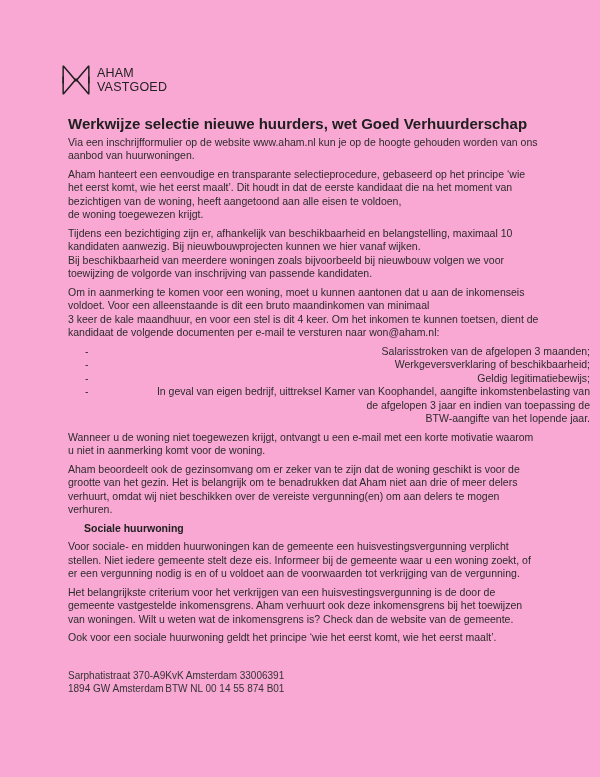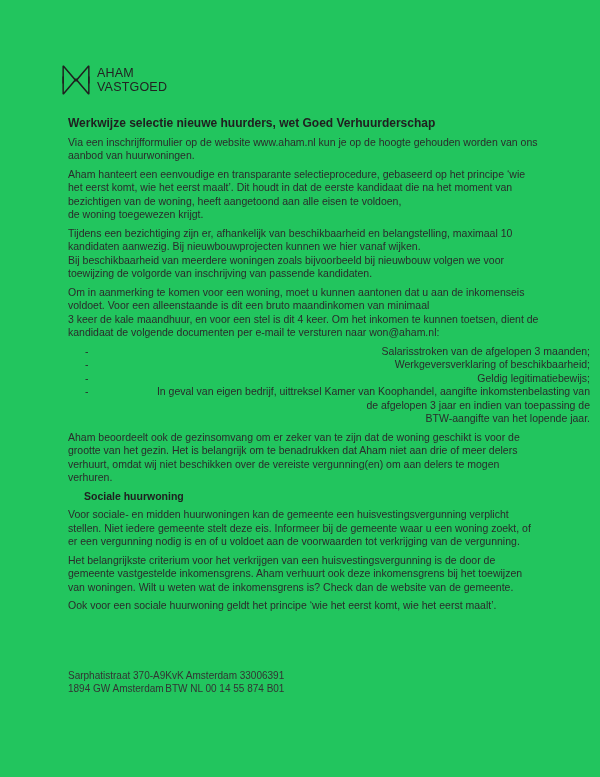--- a/index.html
+++ b/index.html
@@ -4,30 +4,30 @@
 <style>
   html, body { margin: 0; padding: 0; }
   body {
     width: 600px; height: 777px;
     background: #ffffff;
     position: relative;
     font-family: "Liberation Sans", sans-serif;
     color: #2b2b2b;
     -webkit-font-smoothing: antialiased;
   }
-  .page { position: absolute; inset: 0; background: #22c55e; }
+  .page { position: absolute; inset: 0; background: #f9a8d4; }
 
   
   .brand { position: absolute; left: 62px; top: 65px; display: flex; align-items: center; gap: 7px; }
   .brand-mark svg { display: block; width: 28px; height: 30px; }
   .brand-text { font-size: 12.5px; line-height: 14.5px; letter-spacing: 0.2px; color: #222222; }
 
   
   .content { position: absolute; left: 68px; top: 117px; width: 522px; font-size: 10.5px; line-height: 13.5px; }
-  .title { font-size: 12px; line-height: 13.5px; font-weight: bold; color: #202020; margin: 0 0 5px 0; }
+  .title { font-size: 15px; line-height: 13.5px; font-weight: bold; color: #202020; margin: 0 0 5px 0; }
   .content p { margin: 0 0 5px 0; white-space: pre-line; }
   .subheading { font-size: 10.5px; line-height: 13.5px; font-weight: bold; color: #202020; margin: 0 0 5px 16px; }
 
   
   .doc-list { margin: 0 0 5px 0; }
   .doc-item { display: flex; }
   .doc-item .dash { flex: none; width: 35px; padding-left: 17px; box-sizing: border-box; }
   .doc-item .item-text { white-space: pre-line; flex: 1; text-align: right; }
 
   
@@ -85,20 +85,22 @@
         <span class="item-text">Geldig legitimatiebewijs;</span>
       </div>
       <div class="doc-item">
         <span class="dash">-</span>
         <span class="item-text">In geval van eigen bedrijf, uittreksel Kamer van Koophandel, aangifte inkomstenbelasting van
 de afgelopen 3 jaar en indien van toepassing de
 BTW-aangifte van het lopende jaar.</span>
       </div>
     </div>
 
+    <p>Wanneer u de woning niet toegewezen krijgt, ontvangt u een e-mail met een korte motivatie waarom
+u niet in aanmerking komt voor de woning.</p>
     <p>Aham beoordeelt ook de gezinsomvang om er zeker van te zijn dat de woning geschikt is voor de
 grootte van het gezin. Het is belangrijk om te benadrukken dat Aham niet aan drie of meer delers
 verhuurt, omdat wij niet beschikken over de vereiste vergunning(en) om aan delers te mogen
 verhuren.</p>
 
     <h2 class="subheading">Sociale huurwoning</h2>
     <p>Voor sociale- en midden huurwoningen kan de gemeente een huisvestingsvergunning verplicht
 stellen. Niet iedere gemeente stelt deze eis. Informeer bij de gemeente waar u een woning zoekt, of
 er een vergunning nodig is en of u voldoet aan de voorwaarden tot verkrijging van de vergunning.</p>
     <p>Het belangrijkste criterium voor het verkrijgen van een huisvestingsvergunning is de door de

